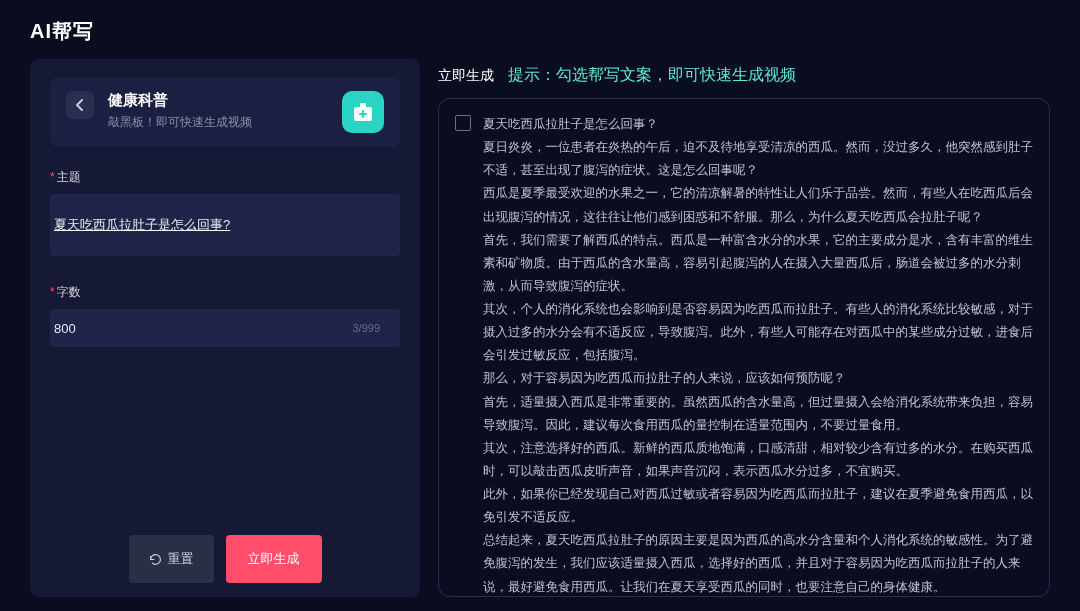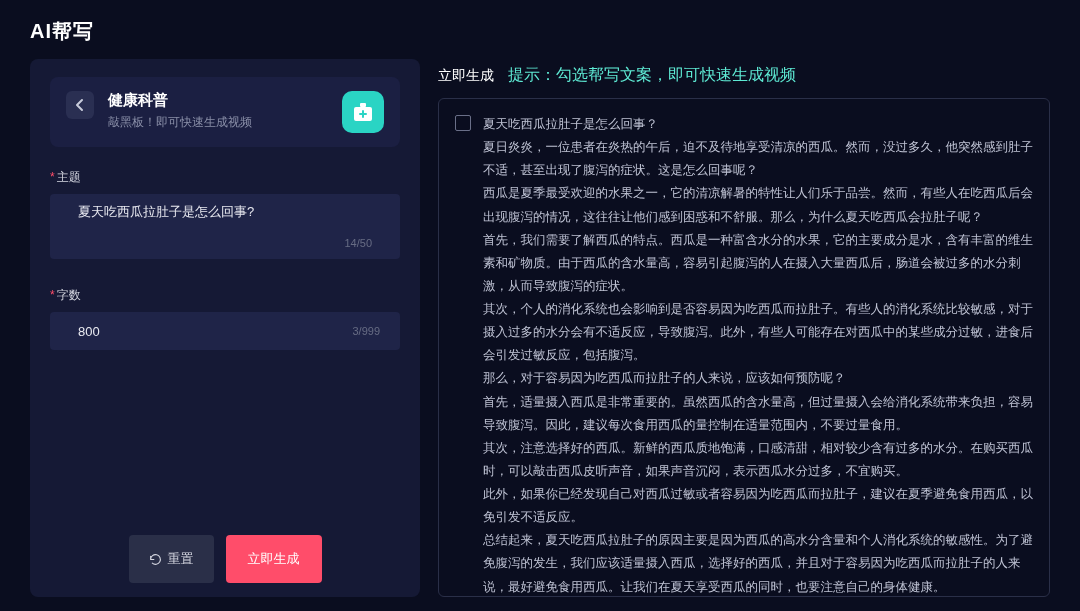--- a/index.html
+++ b/index.html
@@ -41,22 +41,23 @@
     .cat-title { font-size: 15px; font-weight: 600; margin-bottom: 4px; }
     .cat-sub { font-size: 12px; color: #8a8fa8; }
     .cat-icon {
       width: 42px; height: 42px; border-radius: 10px; background: #2ad4c4;
       display: flex; align-items: center; justify-content: center;
     }
     .form-group { margin-bottom: 28px; }
     .form-label { font-size: 12px; color: #d4d6e0; margin-bottom: 8px; display: block; }
     .req { color: #ff4d6a; margin-right: 2px; }
     .input-wrap {
-      background: #1f2448; border-radius: 4px; padding: 10px 28px;
+      background: #1f2448; border-radius: 4px; padding: 10px 4px;
       position: relative;
+      text-decoration: underline;
     }
     .text-input {
       width: 100%; background: transparent; border: none; outline: none;
       color: #e8e9f0; font-size: 13px; font-family: inherit;
     }
     .topic-wrap { min-height: 62px; display: flex; flex-direction: column; }
     .topic-wrap .text-input { flex: 1; }
     .counter { font-size: 11px; color: #676c84; text-align: right; margin-top: 18px; }
     .count-wrap { position: relative; }
     .count-wrap .counter { position: absolute; right: 20px; top: 50%; transform: translateY(-50%); margin: 0; }
@@ -68,21 +69,21 @@
     .gen-btn {
       background: #ff4d6a; border: none; color: #fff; padding: 15px 22px;
       border-radius: 4px; font-size: 13px; cursor: pointer; font-weight: 500;
     }
     .right-panel { flex: 1; display: flex; flex-direction: column; min-width: 0; }
     .preview-head { display: flex; align-items: center; gap: 14px; padding: 6px 0 12px; }
     .preview-title { font-size: 14px; font-weight: 500; }
     .preview-hint { font-size: 16px; color: #5eead4; }
     .preview-body {
       flex: 1; background: transparent; border: 1px solid #2a2f48;
-      border-radius: 6px; padding: 14px 16px; overflow-y: auto;
+      border-radius: 12px; padding: 14px 16px; overflow-y: auto;
       display: flex; gap: 12px; align-items: flex-start;
     }
     .checkbox {
       width: 16px; height: 16px; border: 1.5px solid #6a6f88; border-radius: 2px;
       cursor: pointer; flex-shrink: 0; margin-top: 2px;
     }
     .gen-text {
       font-size: 12.5px; line-height: 1.85; color: #bfc3d4;
       white-space: pre-wrap; word-break: break-all;
     }
@@ -115,21 +116,20 @@
               <rect x="9" y="3" width="6" height="4" rx="1" fill="#fff"></rect>
               <path d="M12 11v6M9 14h6" stroke="#2ad4c4" stroke-width="2" stroke-linecap="round"></path>
             </svg>
         </div>
       </div>
 
       <div class="form-group">
         <label class="form-label"><span class="req">*</span><span>主题</span></label>
         <div class="input-wrap topic-wrap">
           <input class="text-input" value="夏天吃西瓜拉肚子是怎么回事?" style="">
-          <div class="counter">14/50</div>
         </div>
       </div>
 
       <div class="form-group">
         <label class="form-label"><span class="req">*</span><span>字数</span></label>
         <div class="input-wrap count-wrap">
           <input class="text-input" value="800" style="">
           <div class="counter">3/999</div>
         </div>
       </div>

